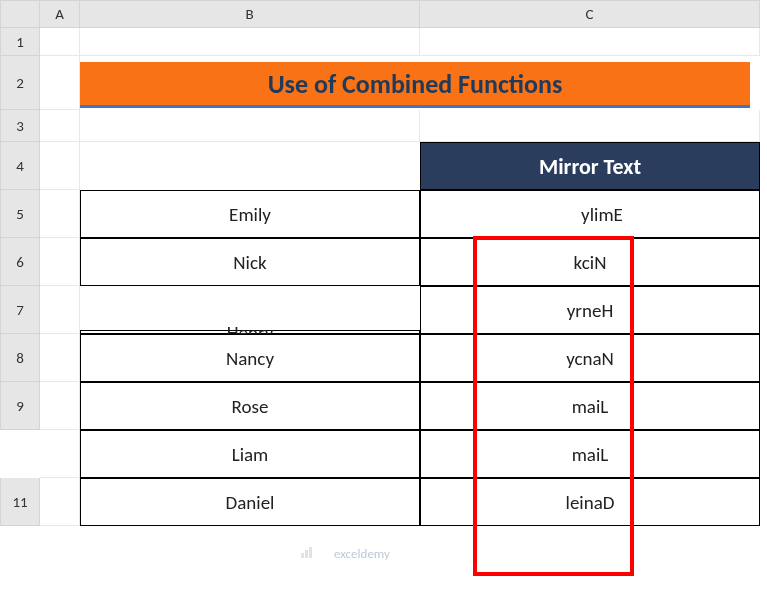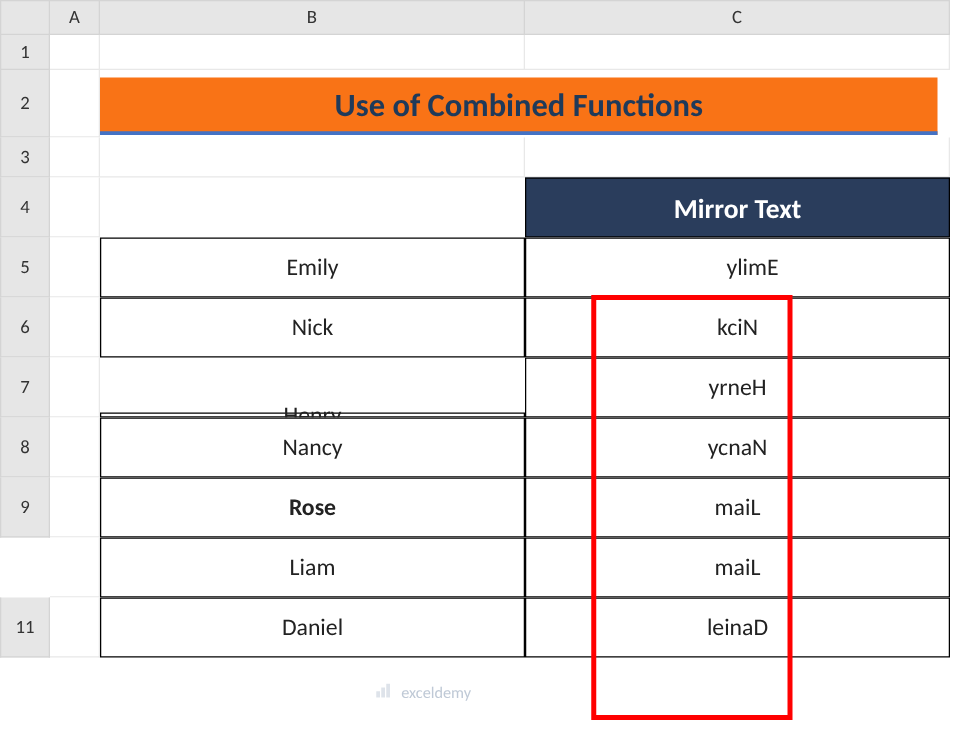--- a/index.html
+++ b/index.html
@@ -79,21 +79,21 @@
     height: 340px;
   }
   .watermark {
     position: absolute;
     left: 300px;
     top: 545px;
     font-size: 13px;
     color: #bfc9d6;
     display: flex;
     align-items: center;
-    gap: 7px;
+    gap: 20px;
   }
   .watermark svg { opacity: 0.5; }
 </style>
 </head>
 <body>
 
 <div class="grid">
   <div class="corner" style="grid-column:1;grid-row:1;"></div>
   <div class="col-header" style="grid-column:2;grid-row:1;">A</div>
   <div class="col-header" style="grid-column:3;grid-row:1;">B</div>
@@ -133,21 +133,21 @@
   <div class="hdr-cell" style="grid-column:4;grid-row:5;">Mirror Text</div>
 
   <div class="data-cell" style="grid-column:3;grid-row:6;">Emily</div>
   <div class="data-cell" style="grid-column:4;grid-row:6;padding-left:24px;">ylimE</div>
   <div class="data-cell" style="grid-column:3;grid-row:7;">Nick</div>
   <div class="data-cell" style="grid-column:4;grid-row:7;text-align:right;">kciN</div>
   <div class="data-cell" style="grid-column:3;grid-row:8;margin-top:44px;">Henry</div>
   <div class="data-cell" style="grid-column:4;grid-row:8;">yrneH</div>
   <div class="data-cell" style="grid-column:3;grid-row:9;">Nancy</div>
   <div class="data-cell" style="grid-column:4;grid-row:9;">ycnaN</div>
-  <div class="data-cell" style="grid-column:3;grid-row:10;font-weight:bold;">Rose</div>
+  <div class="data-cell" style="grid-column:3;grid-row:10;">Rose</div>
   <div class="data-cell" style="grid-column:4;grid-row:10;">maiL</div>
   <div class="data-cell" style="grid-column:3;grid-row:11;">Liam</div>
   <div class="data-cell" style="grid-column:4;grid-row:11;">maiL</div>
   <div class="data-cell" style="grid-column:3;grid-row:12;">Daniel</div>
   <div class="data-cell" style="grid-column:4;grid-row:12;">leinaD</div>
 </div>
 
 <div class="highlight-box"></div>
 
 <div class="watermark">

